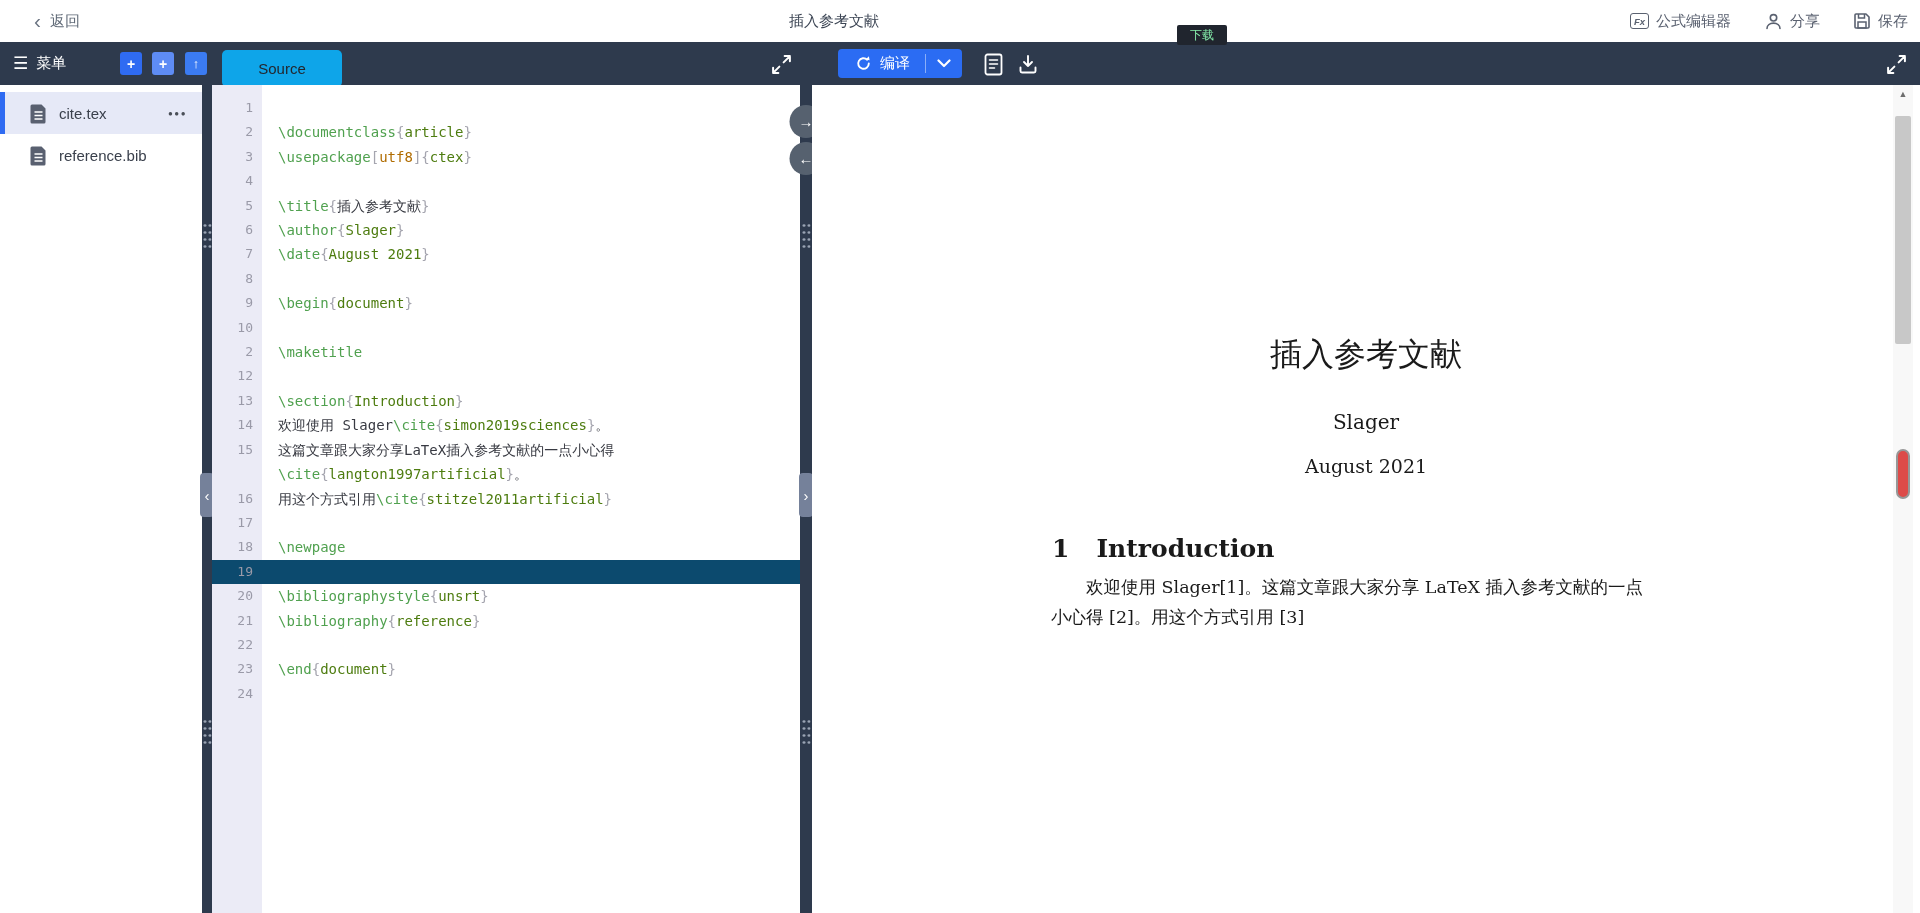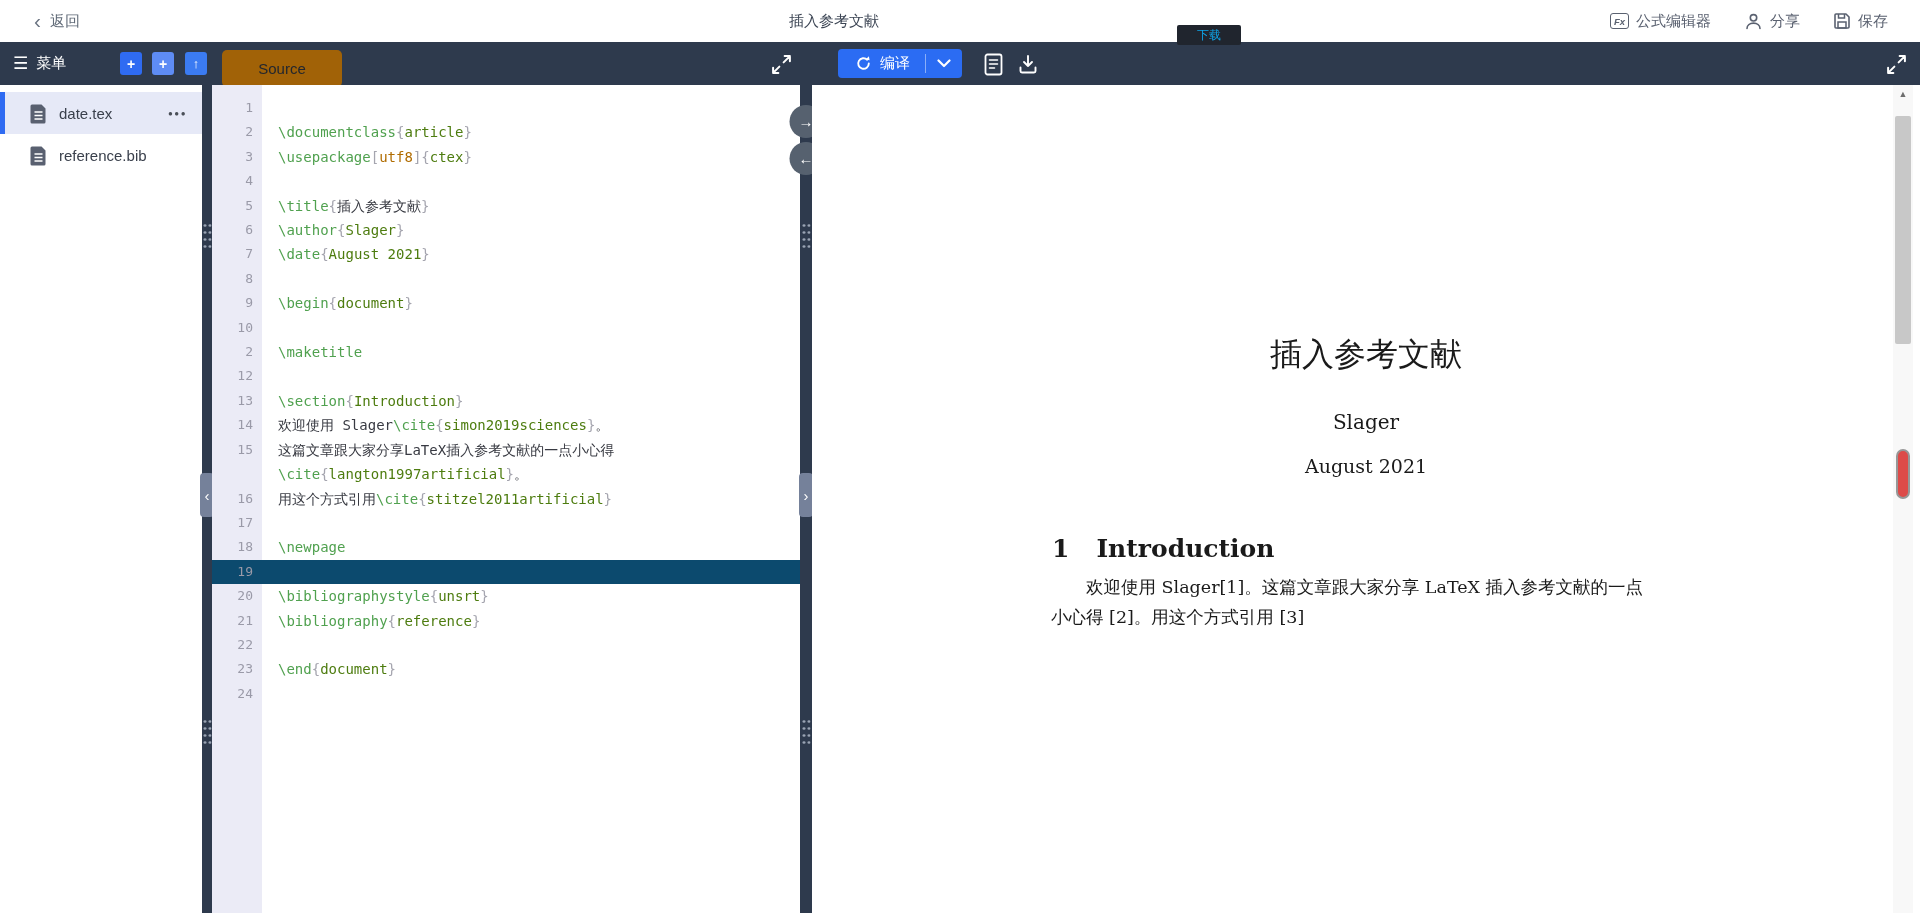--- a/index.html
+++ b/index.html
@@ -5,43 +5,43 @@
 *{margin:0;padding:0;box-sizing:border-box;}
 html,body{background:#fff;}
 body{font-family:"Liberation Sans","DejaVu Sans",sans-serif;}
 .app{position:relative;width:1920px;height:913px;overflow:hidden;background:#fff;}
 
 
 .topbar{position:absolute;left:0;top:0;width:1920px;height:42px;background:#fff;}
 .back{position:absolute;left:34px;top:0;height:42px;display:flex;align-items:center;gap:9px;color:#606a77;font-size:15px;cursor:pointer;}
 .back .chev{font-size:21px;line-height:1;color:#6b7482;transform:translateY(-1px);}
 .doc-title{position:absolute;left:834px;top:0;transform:translateX(-50%);height:42px;line-height:42px;font-size:15px;color:#3c4554;}
-.top-actions{position:absolute;right:32px;top:0;height:42px;display:flex;align-items:center;gap:33px;}
+.top-actions{position:absolute;right:12px;top:0;height:42px;display:flex;align-items:center;gap:33px;}
 .top-action{display:flex;align-items:center;gap:7px;color:#5a6170;font-size:15px;cursor:pointer;}
 .fx-badge{display:inline-flex;align-items:center;justify-content:center;width:19px;height:16px;border:1.6px solid #5a6170;border-radius:3px;font-size:9.5px;font-style:italic;font-weight:bold;color:#5a6170;}
 
 
 .toolbar{position:absolute;left:0;top:42px;width:1920px;height:43px;background:#2e3a4d;}
 .menu-btn{position:absolute;left:13px;top:0;height:43px;display:flex;align-items:center;gap:8px;color:#fff;font-size:15px;cursor:pointer;}
 .menu-btn .hamb{font-size:17px;line-height:1;}
 .tb-file-icon{position:absolute;top:10px;width:22px;height:23px;border-radius:3px;color:#fff;display:flex;align-items:center;justify-content:center;font-size:14px;font-weight:bold;cursor:pointer;}
 .tb-file-icon.i1{left:120px;background:#2f6bf2;}
 .tb-file-icon.i2{left:152px;background:#5e8cf5;}
 .tb-file-icon.i3{left:185px;background:#3b7bf2;font-size:13px;}
-.source-btn{position:absolute;left:222px;top:8px;width:120px;height:37px;border:none;border-radius:5px;background:#a16207;color:#23272e;font-size:15px;font-family:inherit;cursor:pointer;}
+.source-btn{position:absolute;left:222px;top:8px;width:120px;height:37px;border:none;border-radius:5px;background:#0ea5e9;color:#23272e;font-size:15px;font-family:inherit;cursor:pointer;}
 .icon-btn{position:absolute;cursor:pointer;display:flex;align-items:center;justify-content:center;background:none;border:none;}
 .expand-editor{left:769px;top:10px;width:24px;height:24px;}
 .compile-group{position:absolute;left:838px;top:7px;height:29px;display:flex;align-items:stretch;background:#2b6cf3;border-radius:4px;overflow:hidden;}
 .compile-main{display:flex;align-items:center;gap:8px;padding:0 15px 0 17px;color:#fff;font-size:15px;cursor:pointer;}
 .compile-sep{width:1px;margin:5px 0;background:rgba(255,255,255,.45);}
 .compile-caret{width:36px;display:flex;align-items:center;justify-content:center;cursor:pointer;}
 .doc-btn{left:981px;top:10px;width:24px;height:24px;}
 .dl-btn{left:1016px;top:10px;width:24px;height:24px;}
 .expand-right{left:1884px;top:10px;width:24px;height:24px;}
-.tooltip-download{position:absolute;left:1177px;top:25px;z-index:60;background:#20252e;color:#0ea5e9;font-size:12px;line-height:1;padding:4px 20px;border-radius:2px;}
+.tooltip-download{position:absolute;left:1177px;top:25px;z-index:60;background:#20252e;color:#86efac;font-size:12px;line-height:1;padding:4px 13px;border-radius:2px;}
 
 
 .sidebar{position:absolute;left:0;top:85px;width:202px;height:828px;background:#fff;padding-top:7px;}
 .file-row{position:relative;height:42px;display:flex;align-items:center;padding-left:29px;cursor:pointer;}
 .file-row.selected{background:#e6e9f7;}
 .file-row .fbar{display:none;}
 .file-row.selected .fbar{display:block;position:absolute;left:0;top:0;width:5px;height:100%;background:#2f6bf2;}
 .fname{margin-left:11px;font-size:15px;color:#3a404c;}
 .fmore{margin-left:auto;margin-right:15px;font-size:8px;letter-spacing:1.5px;color:#4a4f58;cursor:pointer;}
 
@@ -177,21 +177,21 @@
   <div class="tooltip-download">下载</div>
 
   <aside class="sidebar">
     <div id="file-list">
         <div class="file-row selected">
           <span class="fbar"></span>
           <svg width="19" height="21" viewBox="0 0 19 21">
             <path d="M3 1.5h9.5L16.5 5.5V19a1.5 1.5 0 0 1-1.5 1.5H3A1.5 1.5 0 0 1 1.5 19V3A1.5 1.5 0 0 1 3 1.5z" fill="#596070"></path>
             <path d="M5.5 9h8M5.5 12.5h8M5.5 16h8" stroke="#fff" stroke-width="1.5"></path>
           </svg>
-          <span class="fname">date.tex</span>
+          <span class="fname">cite.tex</span>
           <span class="fmore">●●●</span>
         </div>
         <div class="file-row">
           <svg width="19" height="21" viewBox="0 0 19 21">
             <path d="M3 1.5h9.5L16.5 5.5V19a1.5 1.5 0 0 1-1.5 1.5H3A1.5 1.5 0 0 1 1.5 19V3A1.5 1.5 0 0 1 3 1.5z" fill="#596070"></path>
             <path d="M5.5 9h8M5.5 12.5h8M5.5 16h8" stroke="#fff" stroke-width="1.5"></path>
           </svg>
           <span class="fname">reference.bib</span>
         </div>
       </div>

